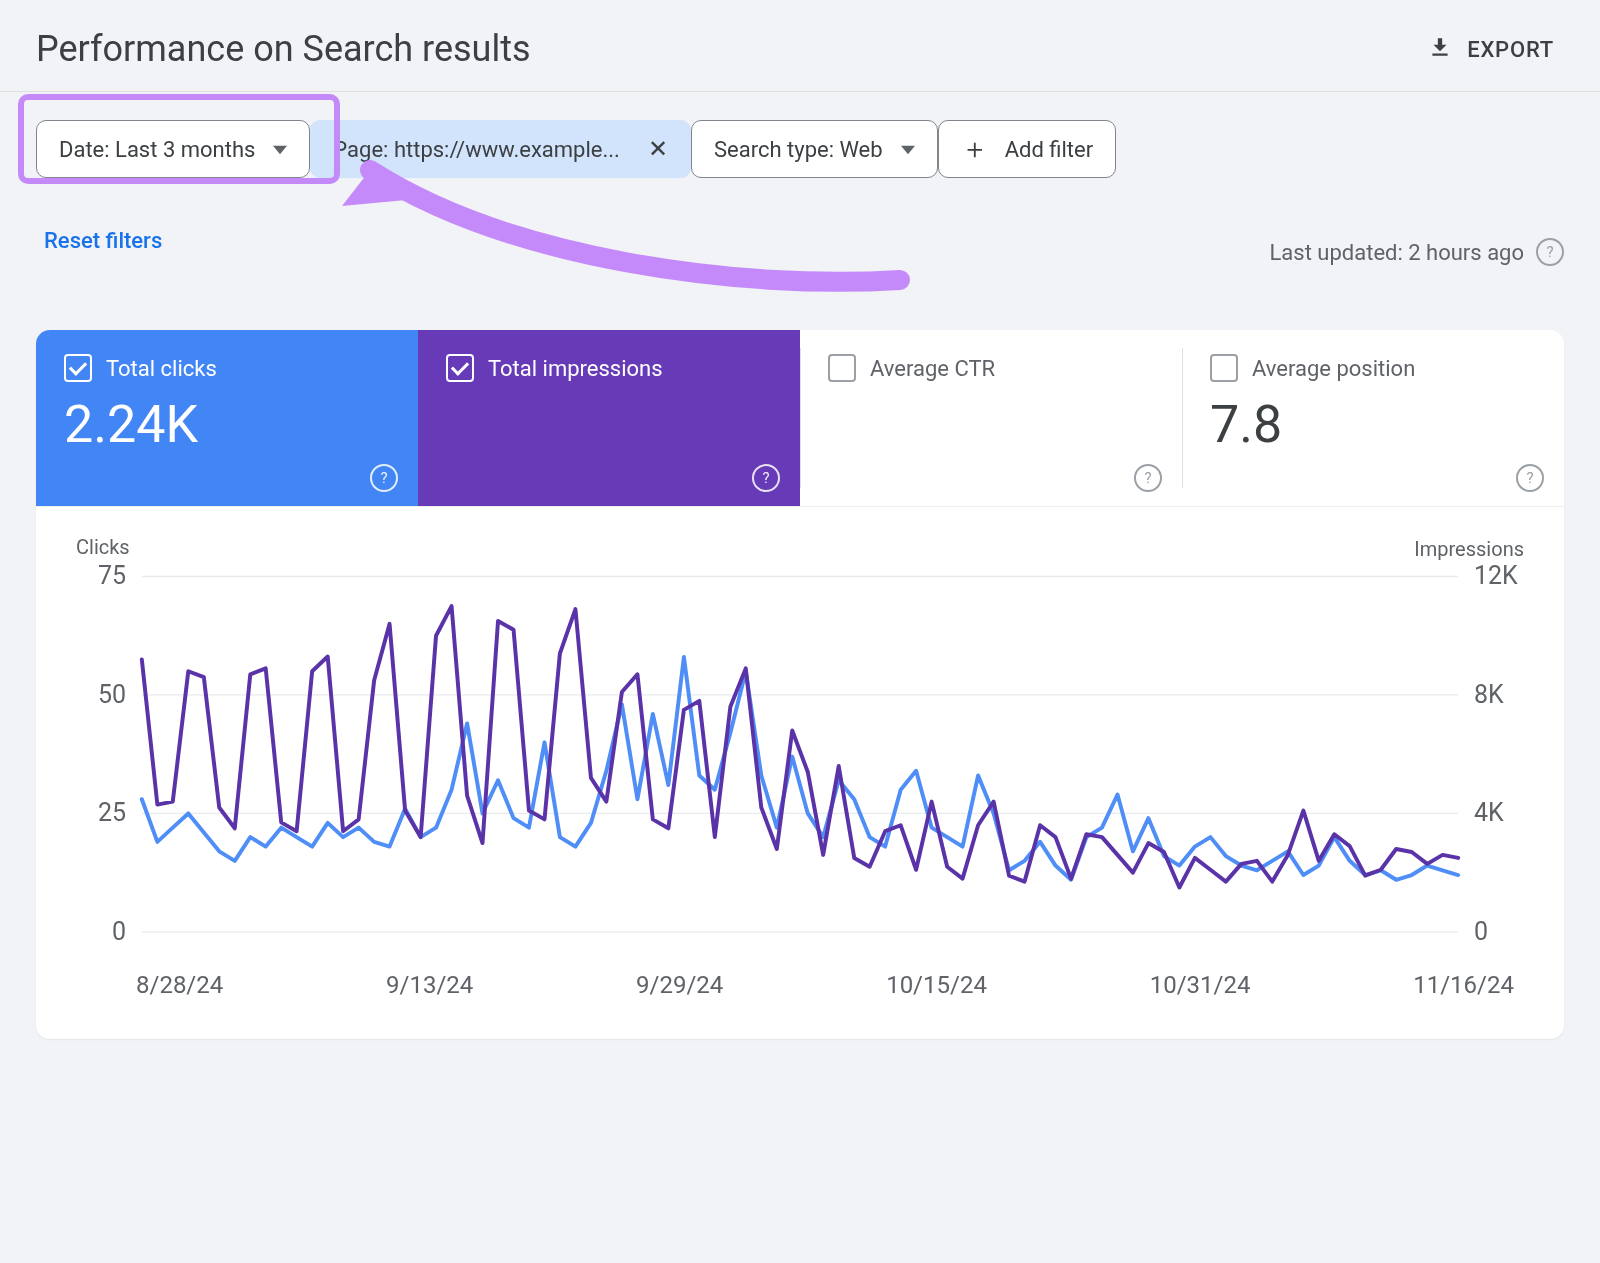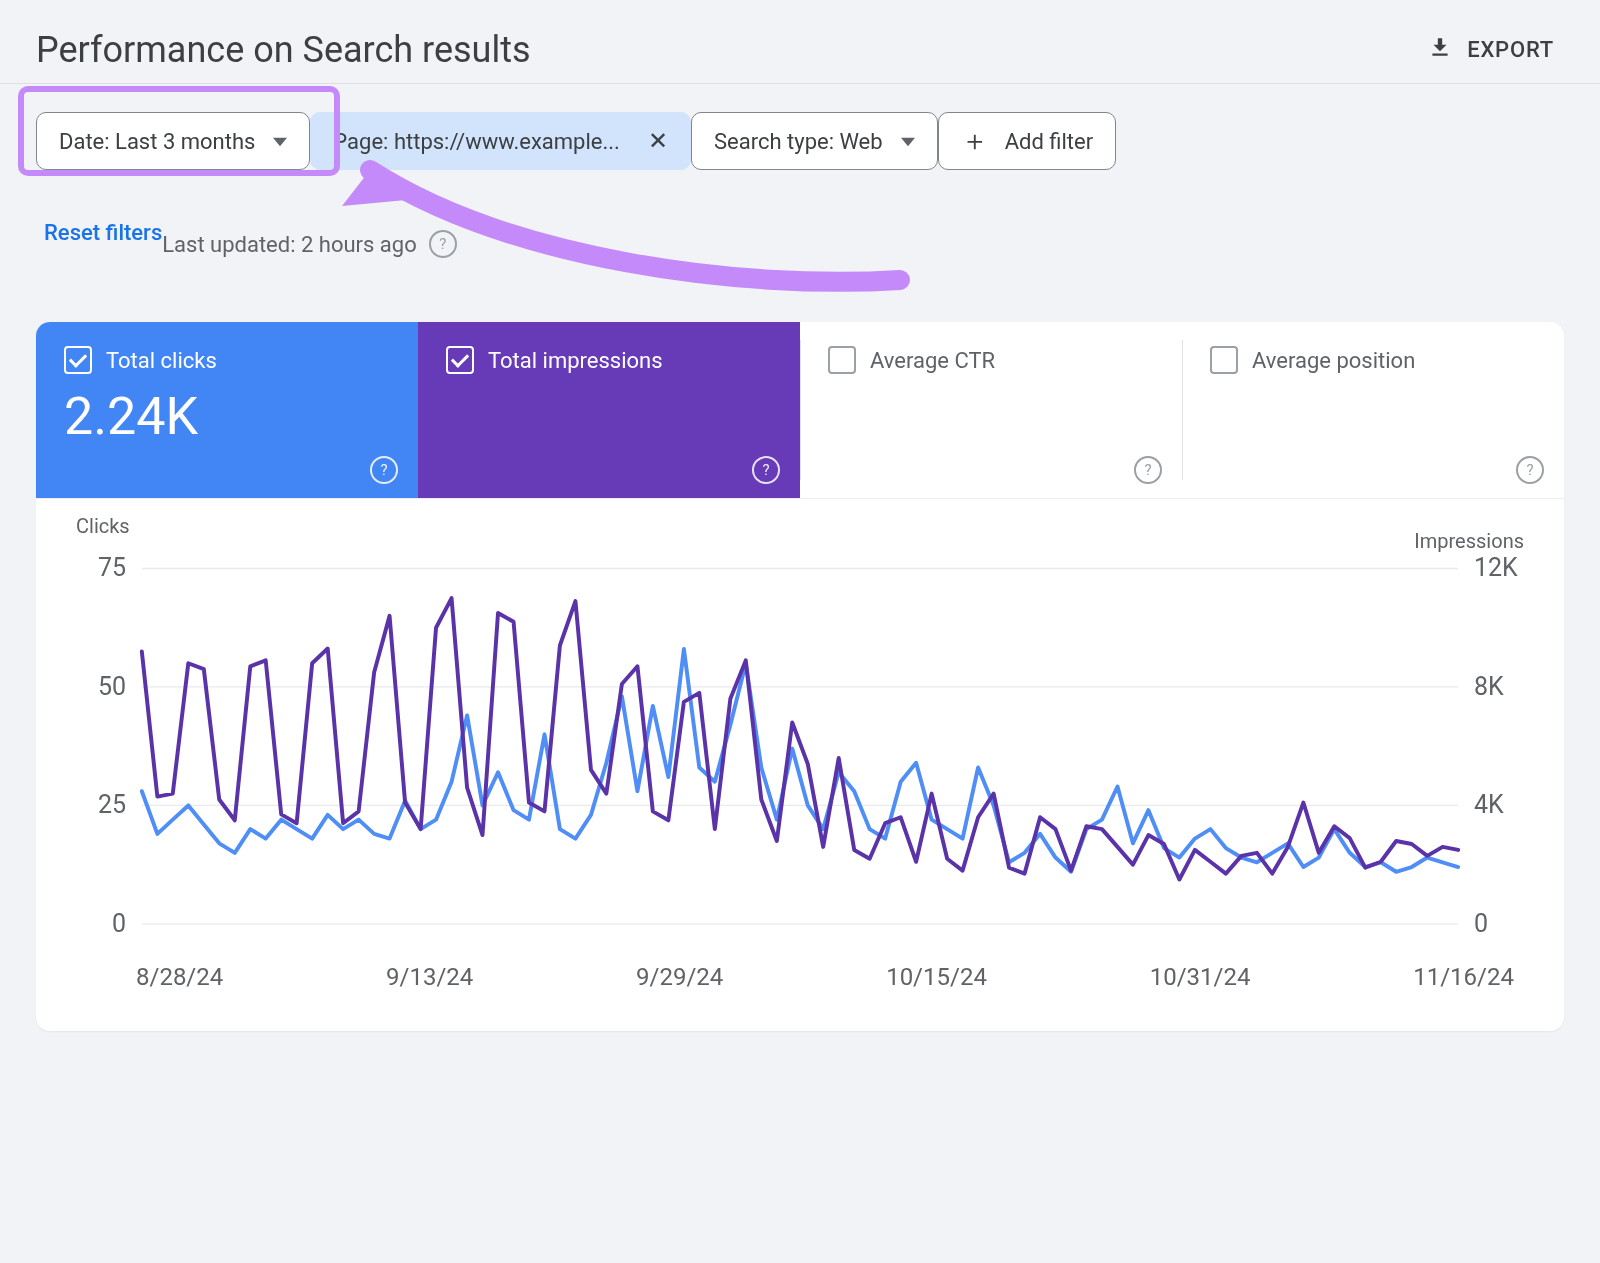--- a/index.html
+++ b/index.html
@@ -11,32 +11,32 @@
     --blue:#4285f4;
     --blue-fill:#4285f4;
     --purple:#673ab7;
     --purple-fill:#673ab7;
     --link:#1a73e8;
     --chip-blue:#d2e3fc;
     --highlight:#c58af9;
   }
   html,body{margin:0;padding:0;background:var(--bg);font-family:Roboto,Arial,sans-serif;color:var(--text);}
   .page{width:1600px;height:1263px;box-sizing:border-box;padding:0 0 40px 0;position:relative;overflow:hidden;}
-  .header{display:flex;align-items:flex-end;justify-content:space-between;padding:28px 36px 12px 36px;border-bottom:1px solid #e0e0e0;}
+  .header{display:flex;align-items:flex-start;justify-content:space-between;padding:28px 36px 20px 36px;border-bottom:1px solid #e0e0e0;}
   .header h1{font-size:36px;font-weight:400;color:#3c4043;margin:0;}
   .export-btn{display:flex;align-items:center;gap:14px;font-size:22px;font-weight:500;letter-spacing:.8px;color:#3c4043;cursor:pointer;padding:6px 10px;}
   .export-btn svg{width:26px;height:26px;}
   .filters{display:flex;align-items:center;padding:28px 36px 0 36px;flex-wrap:wrap;position:relative;}
   .chip{display:inline-flex;align-items:center;gap:10px;height:56px;padding:0 22px;border:1px solid #80868b;border-radius:10px;background:#fff;font-size:22px;color:#3c4043;cursor:pointer;white-space:nowrap;}
   .chip.blue{background:var(--chip-blue);border-color:var(--chip-blue);}
   .chip .tri{margin-left:8px;}
   .chip .x{margin-left:18px;font-size:24px;line-height:1;}
   .chip .plus{font-size:28px;line-height:1;margin-right:6px;}
   .highlight-box{position:absolute;border:6px solid var(--highlight);border-radius:10px;pointer-events:none;}
-  .sub-row{display:flex;align-items:center;padding:36px 36px 0 44px;}
+  .sub-row{display:flex;align-items:center;justify-content:space-between;padding:36px 36px 0 44px;}
   .reset{color:var(--link);font-size:22px;font-weight:500;cursor:pointer;}
   .updated{display:flex;align-items:center;gap:12px;color:var(--muted);font-size:22px;margin-top:24px;}
   .q-icon{width:24px;height:24px;border:2px solid #9aa0a6;border-radius:50%;display:inline-flex;align-items:center;justify-content:center;font-size:15px;color:#9aa0a6;}
   .arrow-annot{position:absolute;pointer-events:none;}
   .card{margin:64px 36px 0 36px;background:var(--card);border-radius:14px;box-shadow:0 1px 2px rgba(0,0,0,.06);overflow:hidden;}
   .metrics{display:flex;height:176px;border-bottom:1px solid #eee;}
   .metric{flex:1;position:relative;padding:24px 28px 24px 28px;display:flex;flex-direction:column;gap:14px;}
   .metric.sep::before{content:"";position:absolute;left:0;top:18px;bottom:18px;width:1px;background:#e0e0e0;}
   .metric.clicks{background:var(--blue-fill);color:#fff;}
   .metric.impr{background:var(--purple-fill);color:#fff;}
@@ -135,26 +135,27 @@
             <span class="cb"></span>
             <span>Average CTR</span>
           </div>
       <div class="q"><span class="q-icon">?</span></div>
     </div>
     <div class="metric off sep">
       <div class="top">
             <span class="cb"></span>
             <span>Average position</span>
           </div>
+      <div class="val">7.8</div>
       <div class="q"><span class="q-icon">?</span></div>
     </div>
   </div>
 
   <div class="chart-wrap">
-    <span class="axis-title" style="position:absolute;left:40px;top:15px;">Clicks</span>
+    <span class="axis-title" style="position:absolute;left:40px;top:28px;">Clicks</span>
     <span class="axis-title right">Impressions</span>
     <svg class="chart" id="chart-svg" viewBox="0 0 1100 330">
           <line x1="50" x2="1050" y1="300" y2="300" stroke="#e8eaed" stroke-width="1"></line>
           <text x="38" y="306" text-anchor="end" class="ylab">0</text>
           <line x1="50" x2="1050" y1="210" y2="210" stroke="#e8eaed" stroke-width="1"></line>
           <text x="38" y="216" text-anchor="end" class="ylab">25</text>
           <line x1="50" x2="1050" y1="120" y2="120" stroke="#e8eaed" stroke-width="1"></line>
           <text x="38" y="126" text-anchor="end" class="ylab">50</text>
           <line x1="50" x2="1050" y1="30" y2="30" stroke="#e8eaed" stroke-width="1"></line>
           <text x="38" y="36" text-anchor="end" class="ylab">75</text>

